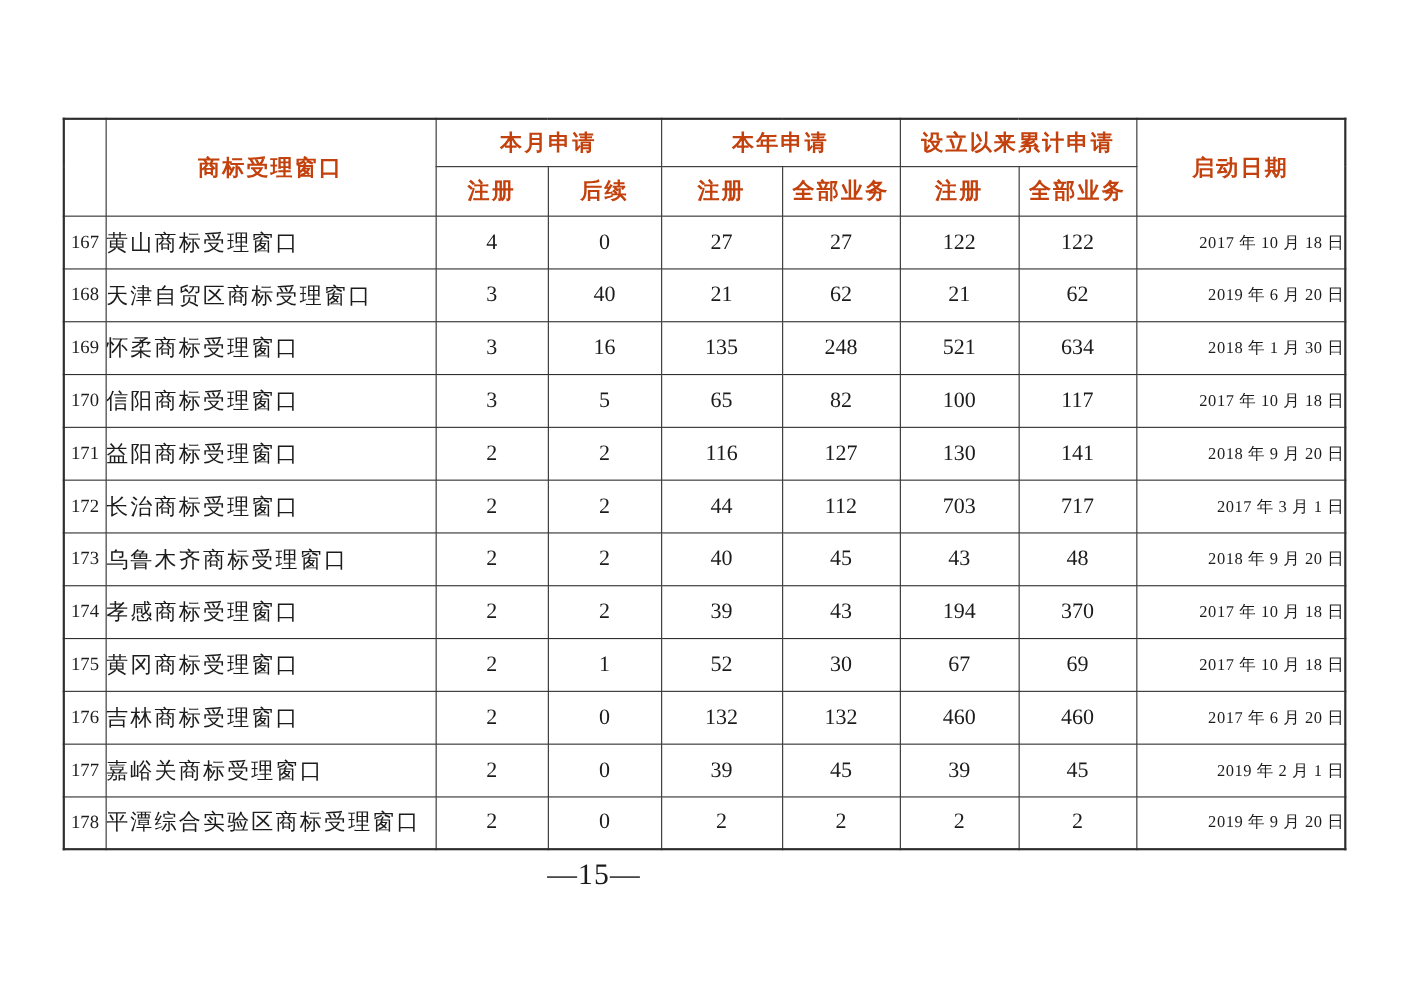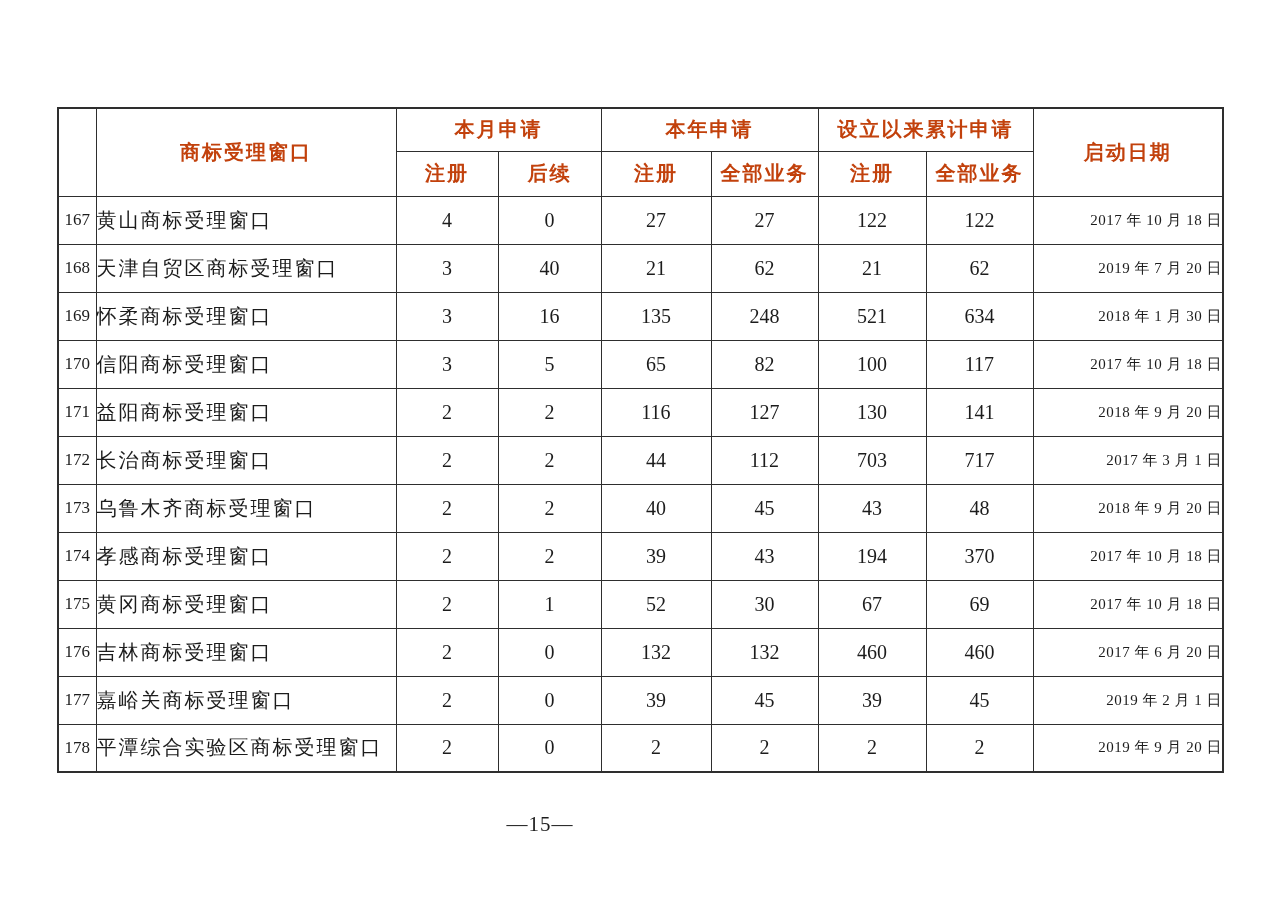--- a/index.html
+++ b/index.html
@@ -63,24 +63,24 @@
   }
   td.cell-date {
     font-size: 15px;
     text-align: right;
     padding-left: 9px;
     letter-spacing: 0.5px;
   }
   .footer {
     position: absolute;
     left: 0;
-    top: 812px;
+    top: 780px;
     width: 1080px;
     text-align: center;
-    font-size: 21px;
+    font-size: 27px;
     letter-spacing: 1px;
     color: #1c1c1c;
   }
 </style>
 </head>
 <body>
 
 <div class="page">
 
   <table class="main-table">
@@ -127,21 +127,21 @@
   </tr>
         <tr>
     <td class="cell-num">168</td>
     <td class="cell-name">天津自贸区商标受理窗口</td>
     <td class="cell-val">3</td>
     <td class="cell-val">40</td>
     <td class="cell-val">21</td>
     <td class="cell-val">62</td>
     <td class="cell-val">21</td>
     <td class="cell-val">62</td>
-    <td class="cell-date">2019 年 7 月 20 日</td>
+    <td class="cell-date">2019 年 6 月 20 日</td>
   </tr>
         <tr>
     <td class="cell-num">169</td>
     <td class="cell-name">怀柔商标受理窗口</td>
     <td class="cell-val">3</td>
     <td class="cell-val">16</td>
     <td class="cell-val">135</td>
     <td class="cell-val">248</td>
     <td class="cell-val">521</td>
     <td class="cell-val">634</td>

